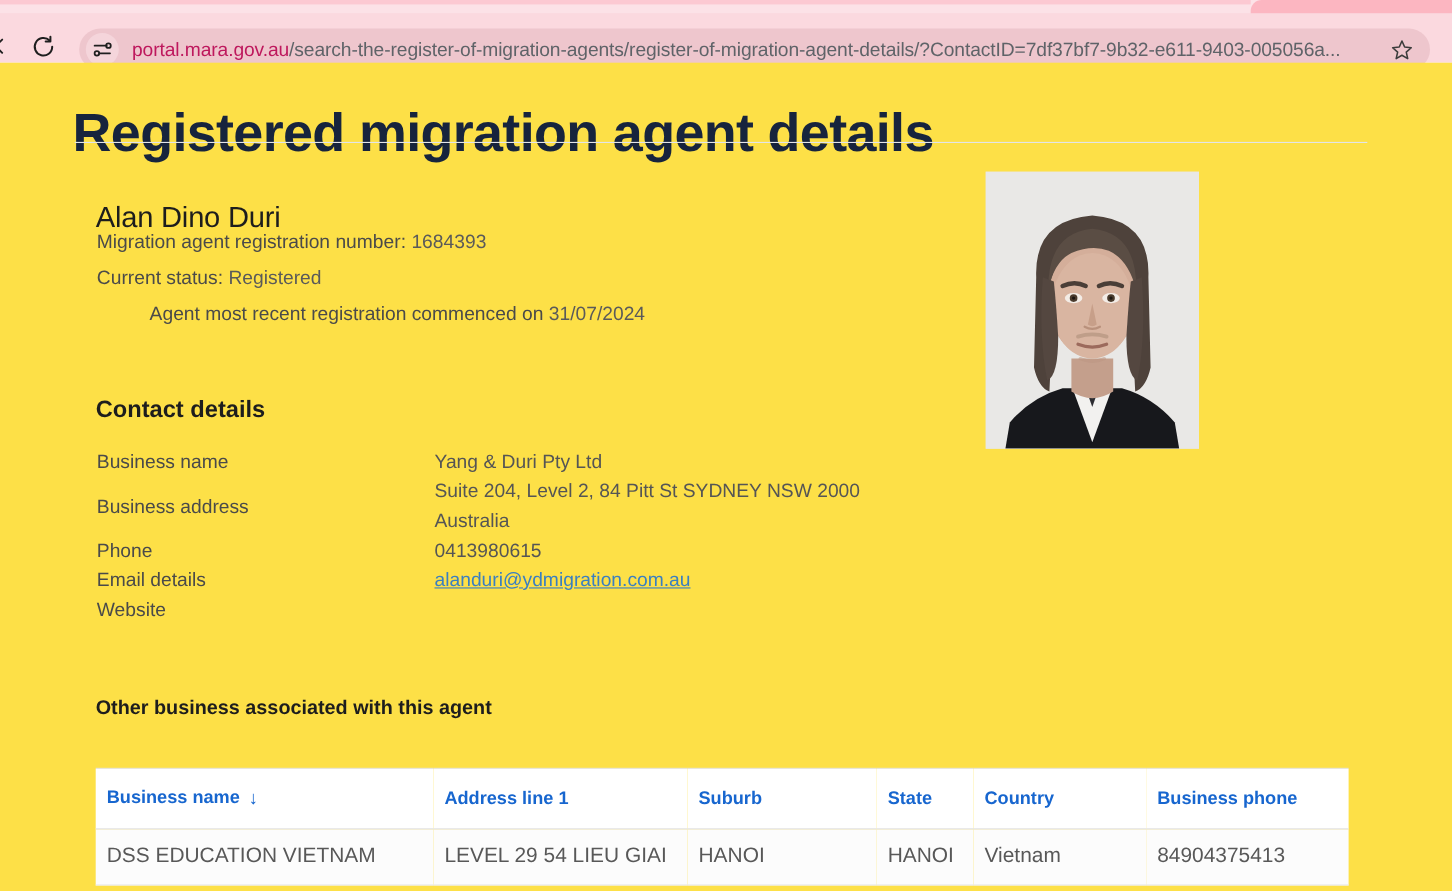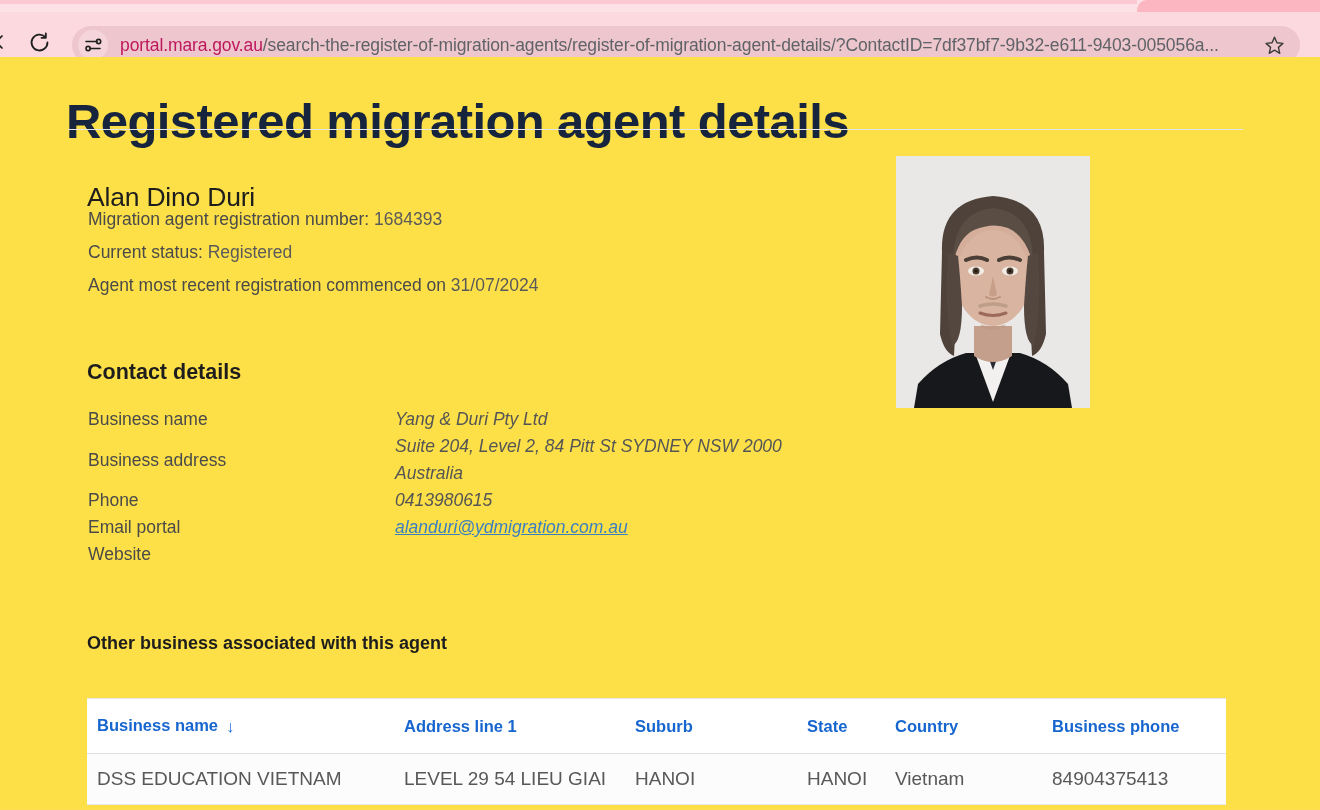--- a/index.html
+++ b/index.html
@@ -108,39 +108,39 @@
   }
   .meta-line {
     position: absolute; left: 88px;
     font-size: 17.5px;
     color: #4a4a4a;
     white-space: nowrap;
   }
   .meta-line .meta-value { color: #5a5a5a; }
   #meta-regnum { top: 152px; }
   #meta-status { top: 185px; }
-  #meta-commenced { top: 218px; }
+  #meta-commenced { top: 218px; margin-left: 48px; }
 
   #contact-heading {
     position: absolute; left: 87px; top: 281px;
     font-size: 21.5px; font-weight: bold;
     color: #1d1d1d;
   }
 
   #contact-table {
     position: absolute; left: 88px; top: 342px;
     width: 760px;
   }
   .contact-label {
     position: absolute; left: 0;
     font-size: 17.5px; color: #4a4a4a;
   }
   .contact-value {
     position: absolute; left: 307px;
-    font-size: 17.5px; color: #555555; font-style: italic;
+    font-size: 17.5px; color: #555555;
   }
   .contact-value.link { color: #3a7fc1; }
   #label-business-name { top: 10px; }
   #label-business-address { top: 51px; }
   #label-phone { top: 91px; }
   #label-email { top: 118px; }
   #label-website { top: 145px; }
   #value-business-name { top: 10px; }
   #value-address-1 { top: 37px; }
   #value-address-2 { top: 64px; }
@@ -277,21 +277,21 @@
     <span class="contact-label" id="label-business-name">Business name</span>
     <span class="contact-value" id="value-business-name">Yang &amp; Duri Pty Ltd</span>
 
     <span class="contact-label" id="label-business-address">Business address</span>
     <span class="contact-value" id="value-address-1">Suite 204, Level 2, 84 Pitt St SYDNEY NSW 2000</span>
     <span class="contact-value" id="value-address-2">Australia</span>
 
     <span class="contact-label" id="label-phone">Phone</span>
     <span class="contact-value" id="value-phone">0413980615</span>
 
-    <span class="contact-label" id="label-email">Email portal</span>
+    <span class="contact-label" id="label-email">Email details</span>
     <a class="contact-value link" id="value-email" href="#">alanduri@ydmigration.com.au</a>
 
     <span class="contact-label" id="label-website">Website</span>
   </div>
 
   <div id="photo-frame">
     <svg width="194" height="252" viewBox="0 0 194 252" aria-hidden="true">
       <rect x="0" y="0" width="194" height="252" fill="#e9e8e6"></rect>
 
       <path d="M18 252 L22 228 Q42 205 70 197 L124 197 Q152 205 172 228 L176 252 Z" fill="#17181c"></path>

